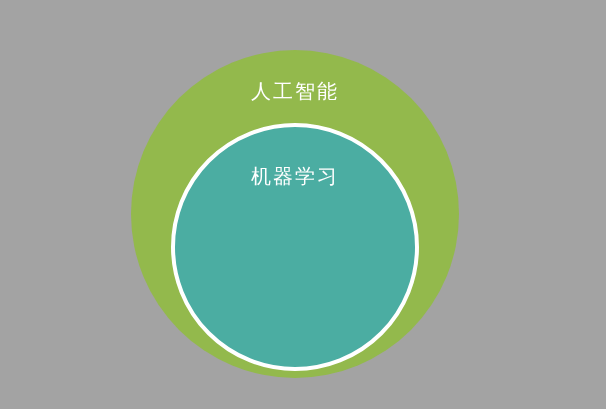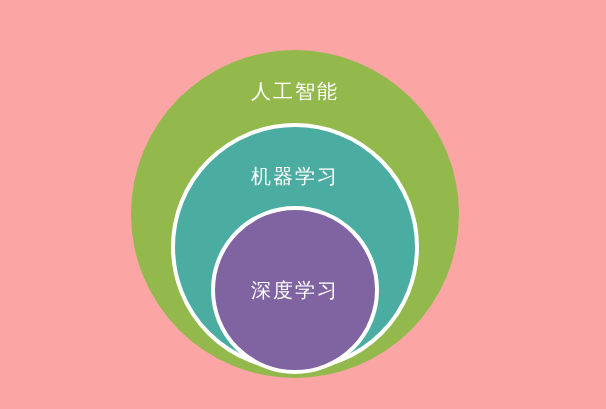--- a/index.html
+++ b/index.html
@@ -5,21 +5,21 @@
   html, body {
     margin: 0;
     padding: 0;
     background: #ffffff;
     font-family: "Liberation Sans", "DejaVu Sans", sans-serif;
   }
   .stage {
     position: relative;
     width: 606px;
     height: 409px;
-    background: #fca5a5;
+    background: #a3a3a3;
     overflow: hidden;
   }
   .circle {
     position: absolute;
     border-radius: 50%;
     box-sizing: border-box;
     display: flex;
     justify-content: center;
   }
   .circle .label {
@@ -64,17 +64,14 @@
 <div class="stage">
 
   <div class="circle outer" style="background-color: rgb(147, 185, 76);">
     <span class="label">人工智能</span>
   </div>
 
   <div class="circle middle" style="background-color: rgb(75, 173, 162);">
     <span class="label">机器学习</span>
   </div>
 
-  <div class="circle inner" style="background-color: rgb(128, 100, 162);">
-    <span class="label">深度学习</span>
-  </div>
 
 </div>
 
 </body></html>

